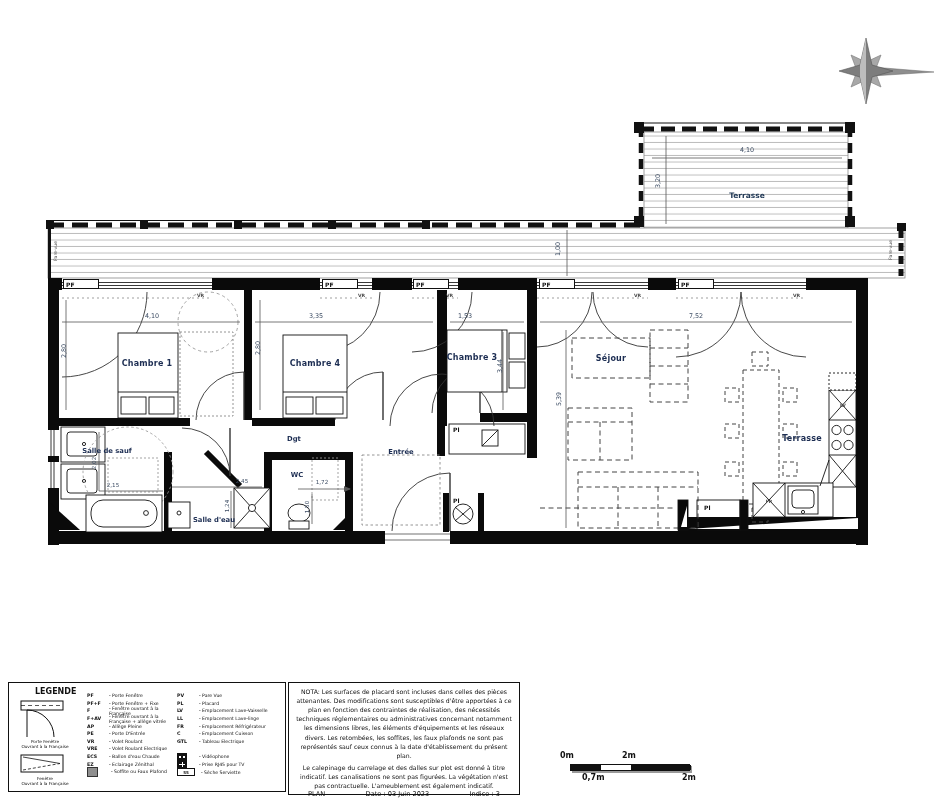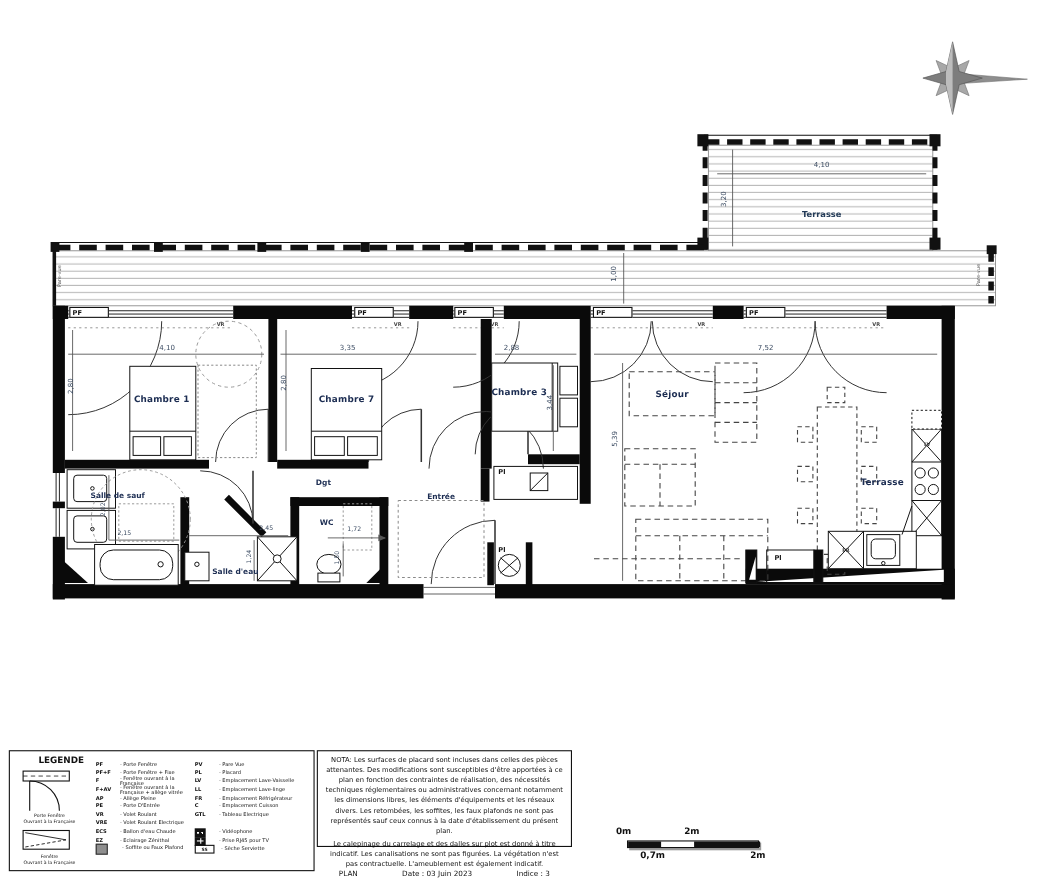--- a/index.html
+++ b/index.html
@@ -34,21 +34,21 @@
     background-image:radial-gradient(circle at 30% 50%,#fff 0.8px,transparent 1px),
                      radial-gradient(circle at 70% 50%,#fff 0.8px,transparent 1px);}
   .icon-rj45{width:10px;height:8px;flex:0 0 10px;margin-right:12px;background:#111;
     background-image:linear-gradient(#fff 0 0),linear-gradient(#fff 0 0);
     background-size:6px 1px,1px 5px;background-position:2px 3px,4.5px 1.5px;background-repeat:no-repeat;}
   .icon-seche{width:16px;height:6px;flex:0 0 16px;margin-right:6px;border:0.8px solid #111;
     font-size:4px;font-weight:bold;display:flex;align-items:center;justify-content:center;color:#111;}
   .leg-sym{position:absolute;left:10px;}
   .leg-cap{position:absolute;font-size:4.2px;color:#111;text-align:center;width:60px;transform:translateX(-50%);}
   
-  .nota{position:absolute;left:288px;top:682px;width:232px;height:88px;border:1.3px solid #111;
+  .nota{position:absolute;left:288px;top:682px;width:232px;height:113px;border:1.3px solid #111;
     box-sizing:border-box;background:#fff;padding:4px 7px 3px 7px;display:flex;flex-direction:column;}
   .nota-text{font-size:6.15px;line-height:1.48;text-align:center;color:#111;}
   .nota-foot{margin-top:auto;display:flex;justify-content:space-between;padding:0 12px;
     font-size:6.6px;color:#111;}
   
   .scale{position:absolute;left:552px;top:748px;width:160px;height:40px;}
   .scale .s-lbl{position:absolute;font-size:8px;font-weight:bold;color:#111;text-align:center;}
   .bar{position:absolute;left:18px;top:16px;width:120px;height:7px;border:1px solid #111;
     box-sizing:border-box;background:#fff;box-shadow:2px 2px 0 #9a9a9a;}
   .bar .seg{position:absolute;top:0;height:100%;background:#111;}
@@ -361,26 +361,26 @@
 <div class="tinytag" style="left:197px;top:293px">VR</div>
 <div class="tinytag" style="left:358px;top:293px">VR</div>
 <div class="tinytag" style="left:446px;top:293px">VR</div>
 <div class="tinytag" style="left:634px;top:293px">VR</div>
 <div class="tinytag" style="left:793px;top:293px">VR</div>
 
 <div class="lbl ctr room" style="left:147px;top:363px">Chambre 1</div>
 <div class="lbl ctr dim" style="left:152px;top:316px">4,10</div>
 <div class="lbl rot dim" style="left:64px;top:351px">2,80</div>
 
-<div class="lbl ctr room" style="left:315px;top:363px">Chambre 7</div>
+<div class="lbl ctr room" style="left:315px;top:363px">Chambre 4</div>
 <div class="lbl ctr dim" style="left:316px;top:316px">3,35</div>
 <div class="lbl rot dim" style="left:258px;top:348px">2,80</div>
 
 <div class="lbl ctr room" style="left:472px;top:357px">Chambre 3</div>
-<div class="lbl ctr dim" style="left:465px;top:316px">2,88</div>
+<div class="lbl ctr dim" style="left:465px;top:316px">1,53</div>
 <div class="lbl rot dim" style="left:500px;top:366px">3,44</div>
 
 <div class="lbl ctr room" style="left:611px;top:358px">Séjour</div>
 <div class="lbl ctr dim" style="left:696px;top:316px">7,52</div>
 <div class="lbl rot dim" style="left:559px;top:399px">5,39</div>
 
 <div class="lbl ctr room" style="left:802px;top:438px">Terrasse</div>
 
 <div class="lbl ctr room-sm" style="left:107px;top:451px">Salle de sauf</div>
 <div class="lbl ctr dim-sm" style="left:113px;top:485px">2,15</div>

